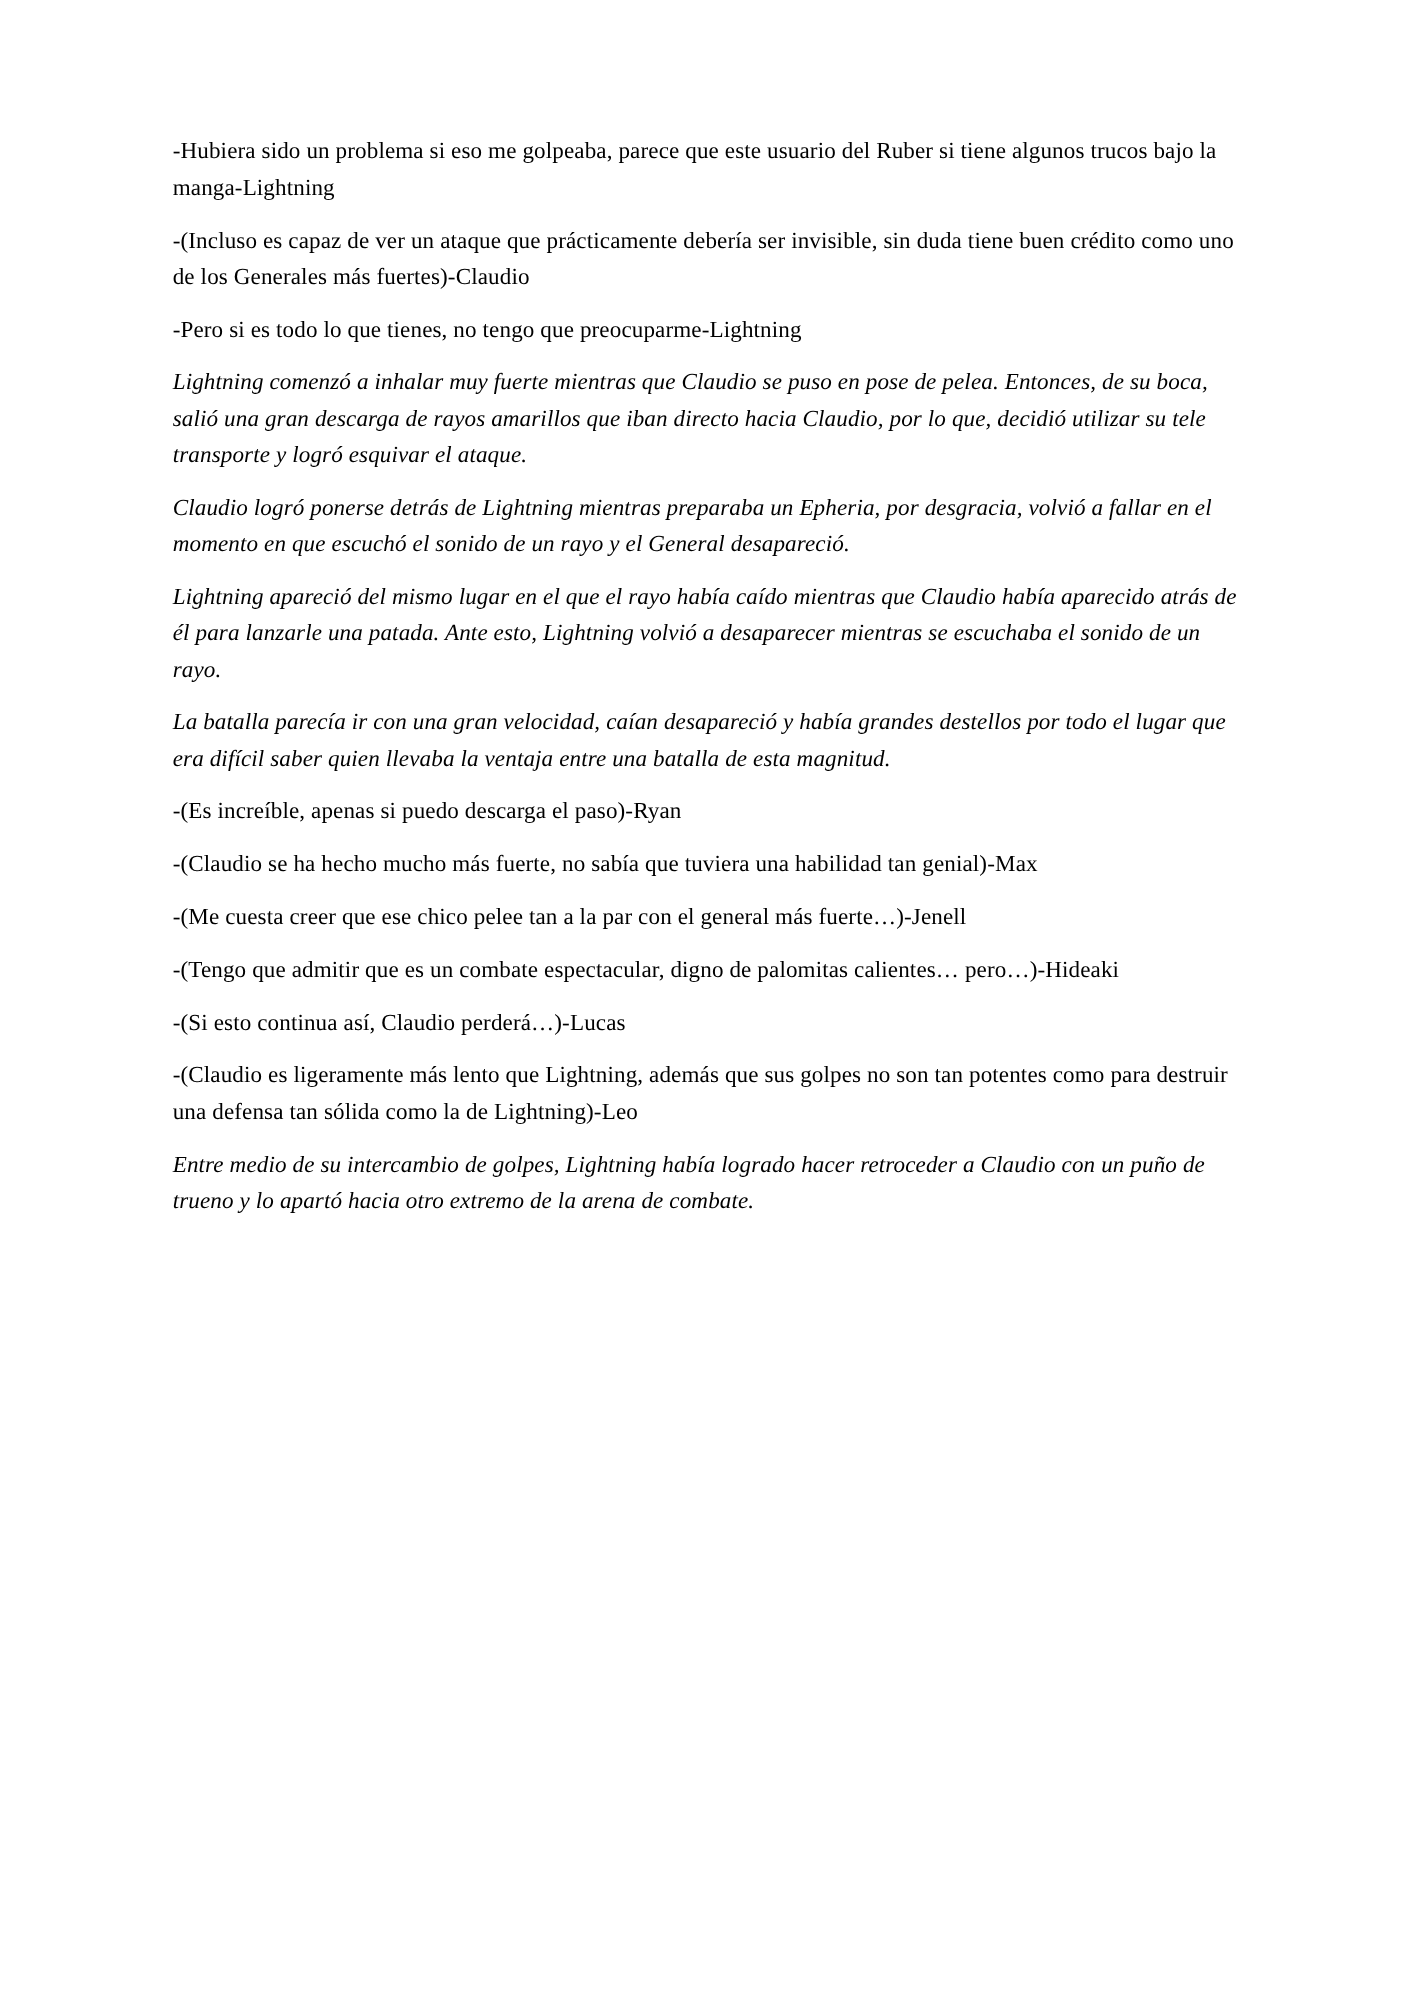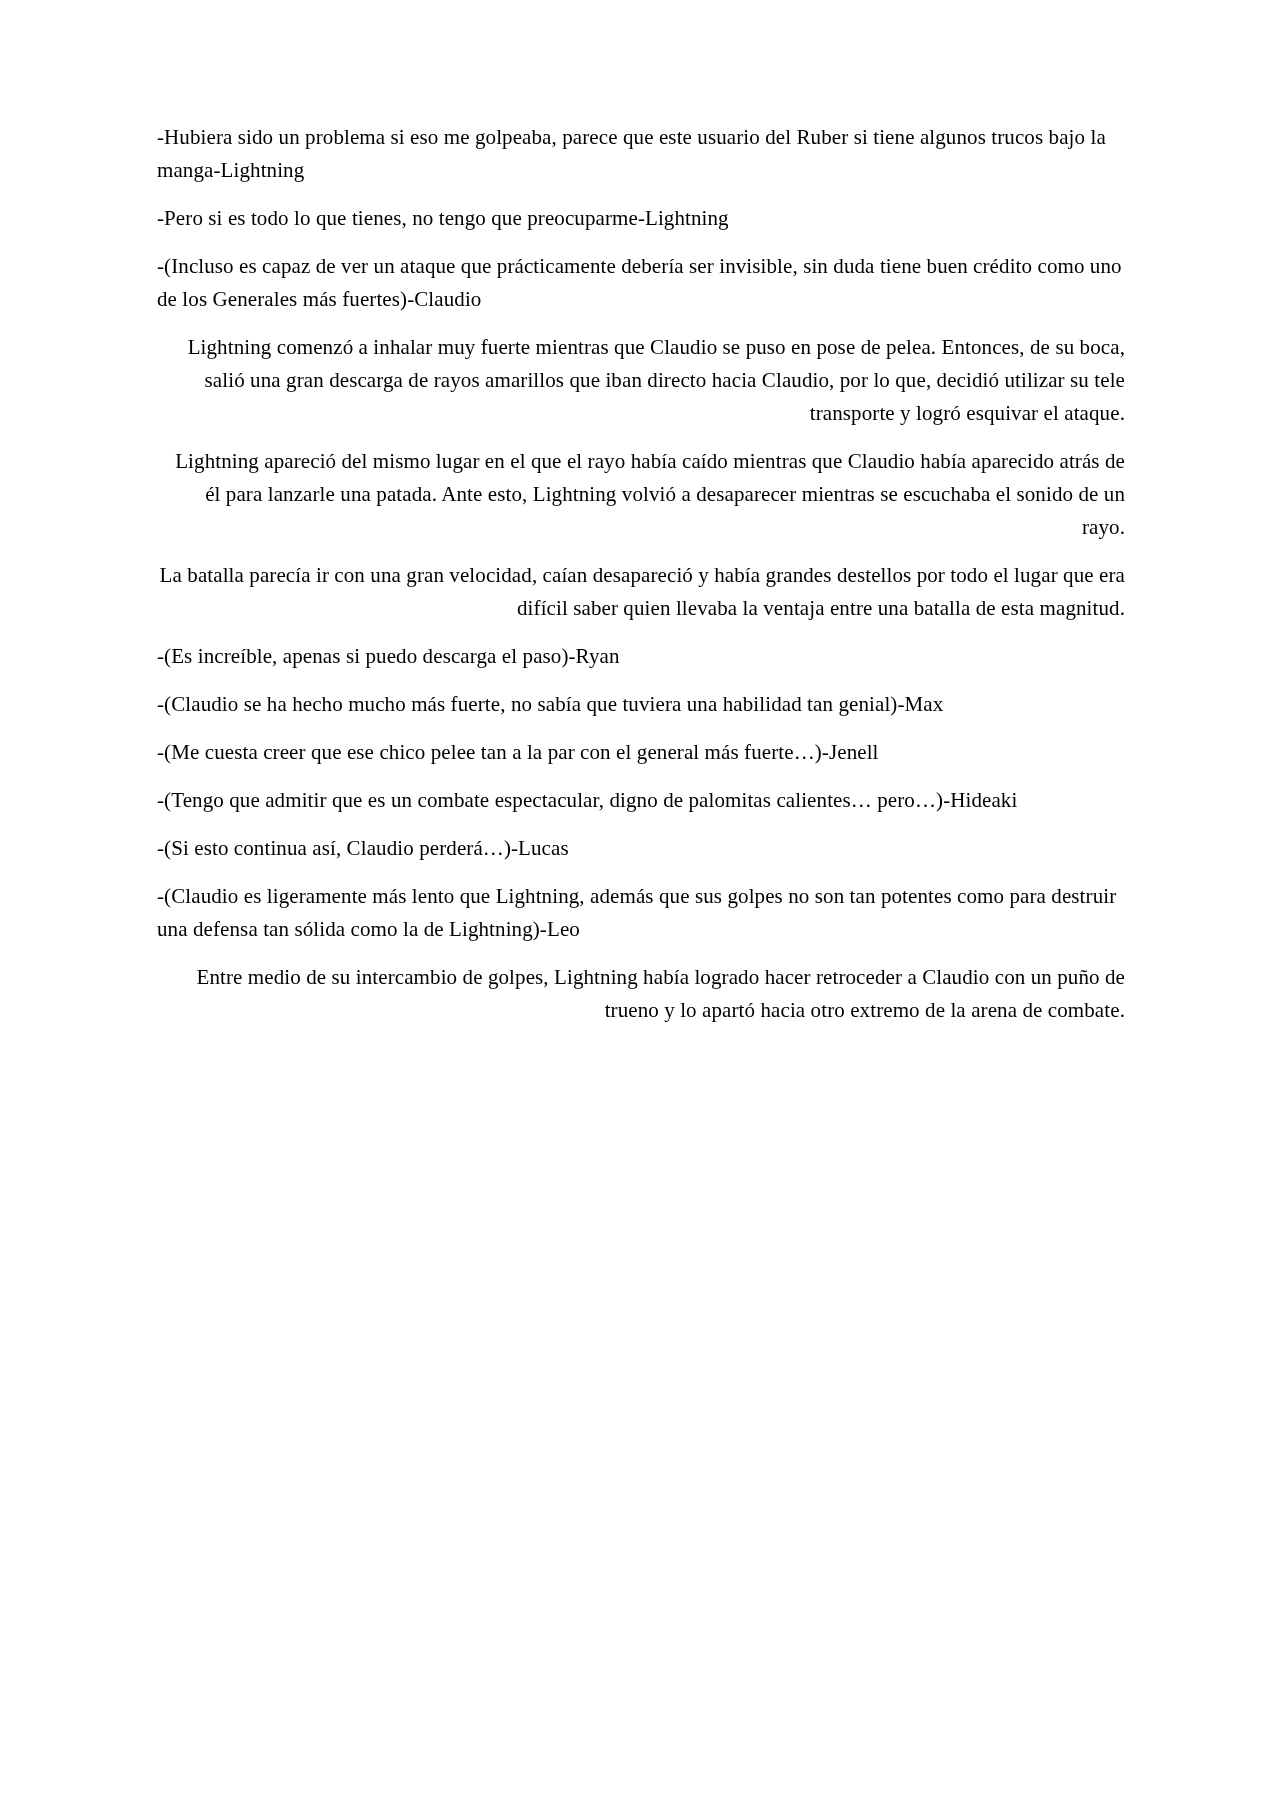--- a/index.html
+++ b/index.html
@@ -23,35 +23,36 @@
     width: 968px;
   }
   .para {
     margin: 0 0 15px 0;
     font-size: 21px;
     line-height: 33px;
     font-weight: 400;
     letter-spacing: 0.1px;
   }
   .para.italic {
-    text-align: right;
+    font-style: italic;
   }
   .para.normal {
     font-style: normal;
   }
 </style>
 </head>
 <body>
 
 <div class="page">
   <div class="content" id="document-body">
       <p class="para normal">-Hubiera sido un problema si eso me golpeaba, parece que este usuario del Ruber si tiene algunos trucos bajo la manga-Lightning</p>
+      <p class="para normal">-(Incluso es capaz de ver un ataque que prácticamente debería ser invisible, sin duda tiene buen crédito como uno de los Generales más fuertes)-Claudio</p>
       <p class="para normal">-Pero si es todo lo que tienes, no tengo que preocuparme-Lightning</p>
-      <p class="para normal">-(Incluso es capaz de ver un ataque que prácticamente debería ser invisible, sin duda tiene buen crédito como uno de los Generales más fuertes)-Claudio</p>
       <p class="para italic">Lightning comenzó a inhalar muy fuerte mientras que Claudio se puso en pose de pelea. Entonces, de su boca, salió una gran descarga de rayos amarillos que iban directo hacia Claudio, por lo que, decidió utilizar su tele transporte y logró esquivar el ataque.</p>
+      <p class="para italic">Claudio logró ponerse detrás de Lightning mientras preparaba un Epheria, por desgracia, volvió a fallar en el momento en que escuchó el sonido de un rayo y el General desapareció.</p>
       <p class="para italic">Lightning apareció del mismo lugar en el que el rayo había caído mientras que Claudio había aparecido atrás de él para lanzarle una patada. Ante esto, Lightning volvió a desaparecer mientras se escuchaba el sonido de un rayo.</p>
       <p class="para italic">La batalla parecía ir con una gran velocidad, caían desapareció y había grandes destellos por todo el lugar que era difícil saber quien llevaba la ventaja entre una batalla de esta magnitud.</p>
       <p class="para normal">-(Es increíble, apenas si puedo descarga el paso)-Ryan</p>
       <p class="para normal">-(Claudio se ha hecho mucho más fuerte, no sabía que tuviera una habilidad tan genial)-Max</p>
       <p class="para normal">-(Me cuesta creer que ese chico pelee tan a la par con el general más fuerte…)-Jenell</p>
       <p class="para normal">-(Tengo que admitir que es un combate espectacular, digno de palomitas calientes… pero…)-Hideaki</p>
       <p class="para normal">-(Si esto continua así, Claudio perderá…)-Lucas</p>
       <p class="para normal">-(Claudio es ligeramente más lento que Lightning, además que sus golpes no son tan potentes como para destruir una defensa tan sólida como la de Lightning)-Leo</p>
       <p class="para italic">Entre medio de su intercambio de golpes, Lightning había logrado hacer retroceder a Claudio con un puño de trueno y lo apartó hacia otro extremo de la arena de combate.</p>
     </div>

